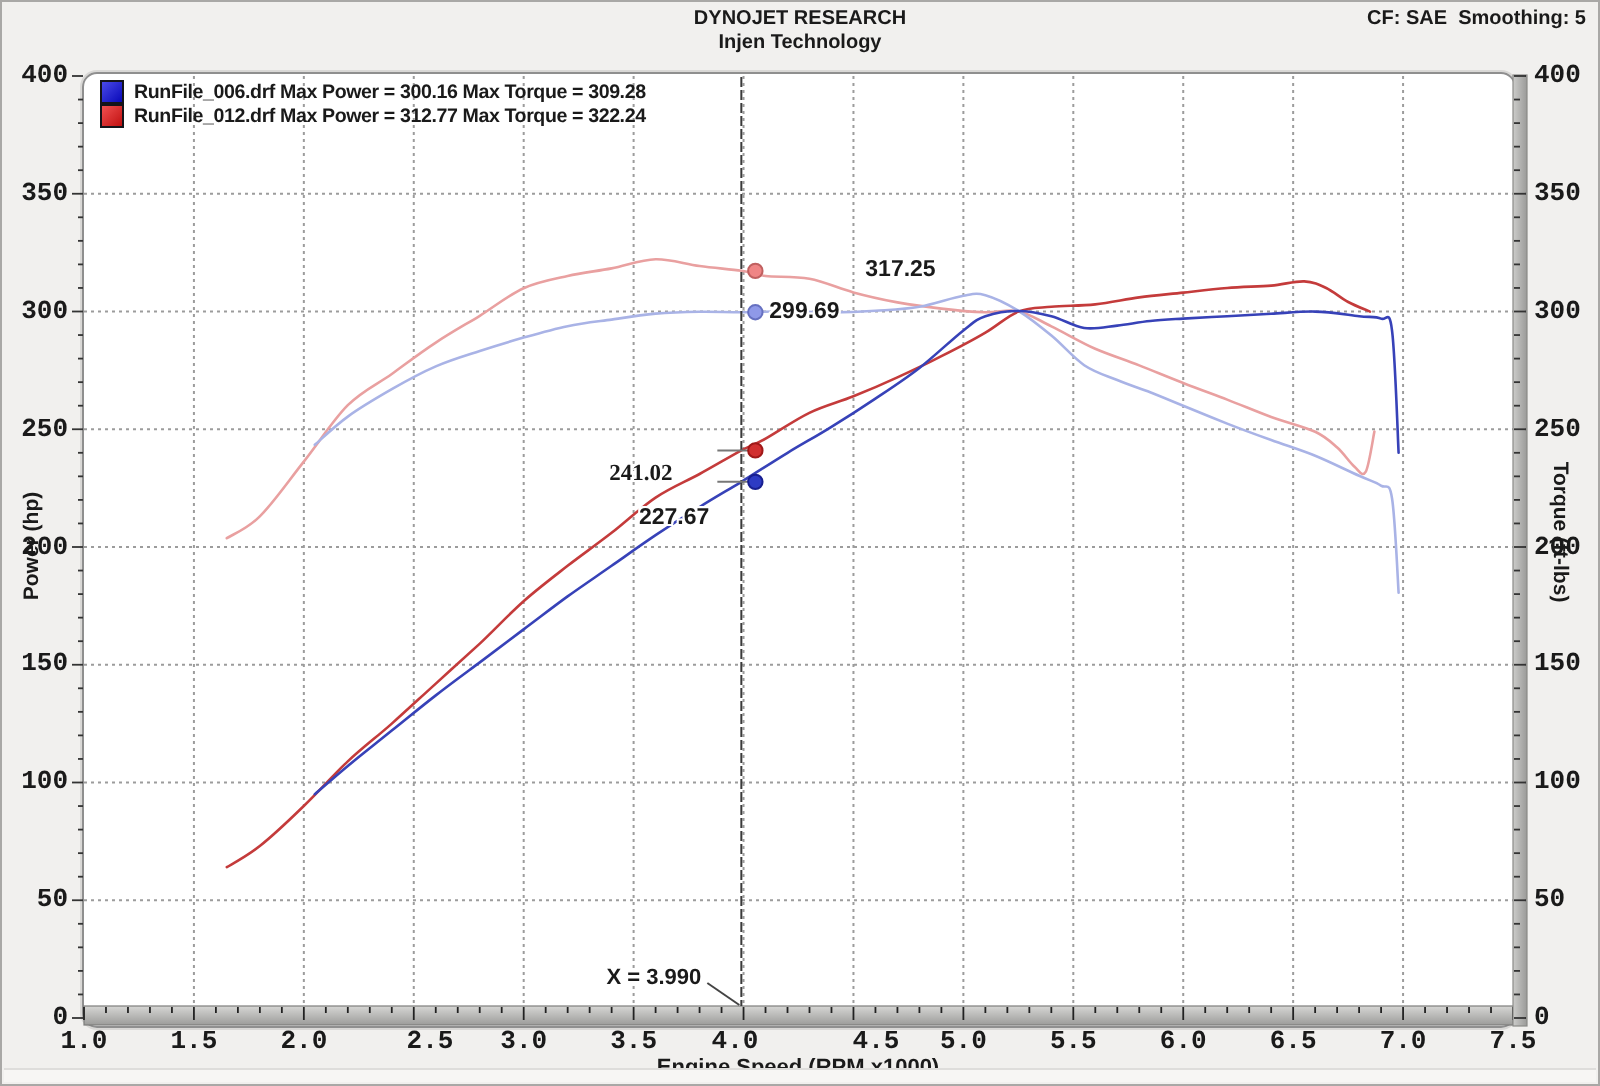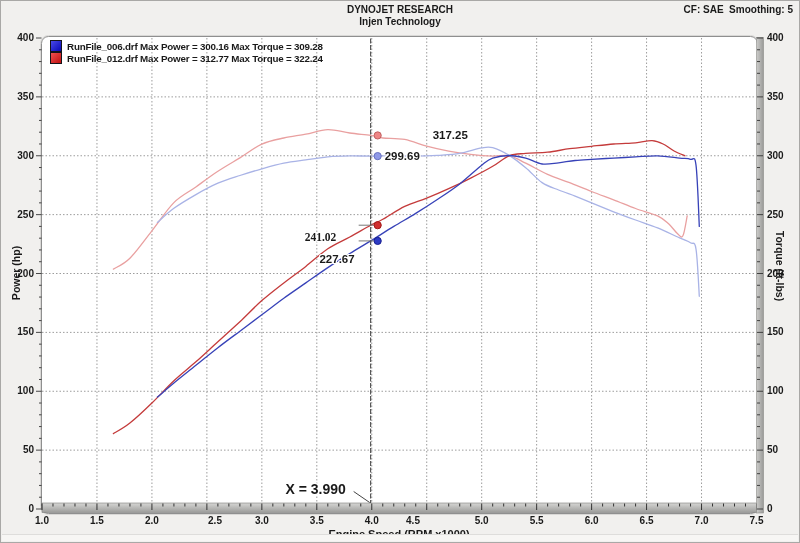--- a/index.html
+++ b/index.html
@@ -8,28 +8,28 @@
     border:1px solid #a9a8a6;box-sizing:border-box;overflow:hidden;
     font-family:"Liberation Sans",sans-serif;font-weight:bold;color:#1a1a1a;
     -webkit-font-smoothing:antialiased;
   }
   .hdr{position:absolute;left:0;right:0;text-align:center;font-size:10px;white-space:pre;}
   #cf{position:absolute;right:6px;top:3px;font-size:10px;white-space:pre;}
   #chart-svg{position:absolute;left:0;top:0;}
   .legend-row{position:absolute;display:flex;align-items:center;height:12px;}
   .swatch{width:10px;height:10px;border:1px solid #14141a;margin-right:5px;flex:0 0 auto;}
   .legend-label{font-size:9.8px;letter-spacing:-0.2px;white-space:pre;}
-  .tick-label{position:absolute;font-size:10px;height:12px;line-height:12px;}
+  .tick-label{position:absolute;font-size:13px;height:12px;line-height:12px;font-family:Liberation Mono, monospace;}
   .marker-label{
     position:absolute;font-size:11.5px;height:14px;line-height:14px;white-space:pre;
     text-shadow:-1px -1px 0 #fff,1px -1px 0 #fff,-1px 1px 0 #fff,1px 1px 0 #fff,
                  0 -1px 0 #fff,0 1px 0 #fff,-1px 0 0 #fff,1px 0 0 #fff;
   }
   #cursor-label{
-    position:absolute;font-size:14px;height:13px;line-height:13px;text-align:center;white-space:pre;
+    position:absolute;font-size:11px;height:13px;line-height:13px;text-align:right;white-space:pre;
     text-shadow:-1px -1px 0 #fff,1px -1px 0 #fff,-1px 1px 0 #fff,1px 1px 0 #fff;
   }
   .axis-title{position:absolute;font-size:10.5px;white-space:nowrap;}
   #y-left-title {left:15px;top:272px;transform:translate(-50%,-50%) rotate(-90deg);}
   #y-right-title{left:779px;top:265px;transform:translate(-50%,-50%) rotate(90deg);}
   #x-title{left:398px;top:533px;transform:translate(-50%,-50%);font-size:11px;}
   #bottom-strip{position:absolute;left:1px;right:1px;bottom:1px;height:6px;background:#f7f6f4;border-top:1px solid #dedddb;}
 </style>
 </head>
 <body>
@@ -280,21 +280,21 @@
     <div class="tick-label" style="left:766px;width:32px;text-align:left;top:325.375px">150</div>
     <div class="tick-label" style="left:766px;width:32px;text-align:left;top:384.25px">100</div>
     <div class="tick-label" style="left:766px;width:32px;text-align:left;top:443.125px">50</div>
     <div class="tick-label" style="left:766px;width:32px;text-align:left;top:502px">0</div>
     <div class="tick-label" style="left:25px;width:32px;text-align:center;top:514px">1.0</div>
     <div class="tick-label" style="left:79.96153846153845px;width:32px;text-align:center;top:514px">1.5</div>
     <div class="tick-label" style="left:134.9230769230769px;width:32px;text-align:center;top:514px">2.0</div>
     <div class="tick-label" style="left:198px;width:32px;text-align:center;top:514px">2.5</div>
     <div class="tick-label" style="left:244.8461538461538px;width:32px;text-align:center;top:514px">3.0</div>
     <div class="tick-label" style="left:299.8076923076923px;width:32px;text-align:center;top:514px">3.5</div>
-    <div class="tick-label" style="left:354.7692307692308px;width:32px;text-align:center;top:514px">4.0</div>
-    <div class="tick-label" style="left:396px;width:32px;text-align:center;top:514px">4.5</div>
+    <div class="tick-label" style="left:354.7692307692308px;width:32px;top:514px">4.0</div>
+    <div class="tick-label" style="left:421px;width:32px;text-align:center;top:514px">4.5</div>
     <div class="tick-label" style="left:464.6923076923077px;width:32px;text-align:center;top:514px">5.0</div>
     <div class="tick-label" style="left:519.6538461538462px;width:32px;text-align:center;top:514px">5.5</div>
     <div class="tick-label" style="left:574.6153846153846px;width:32px;text-align:center;top:514px">6.0</div>
     <div class="tick-label" style="left:629.5769230769231px;width:32px;text-align:center;top:514px">6.5</div>
     <div class="tick-label" style="left:684.5384615384615px;width:32px;text-align:center;top:514px">7.0</div>
     <div class="tick-label" style="left:739.5px;width:32px;text-align:center;top:514px">7.5</div>
   </div>
 
 </body></html>

